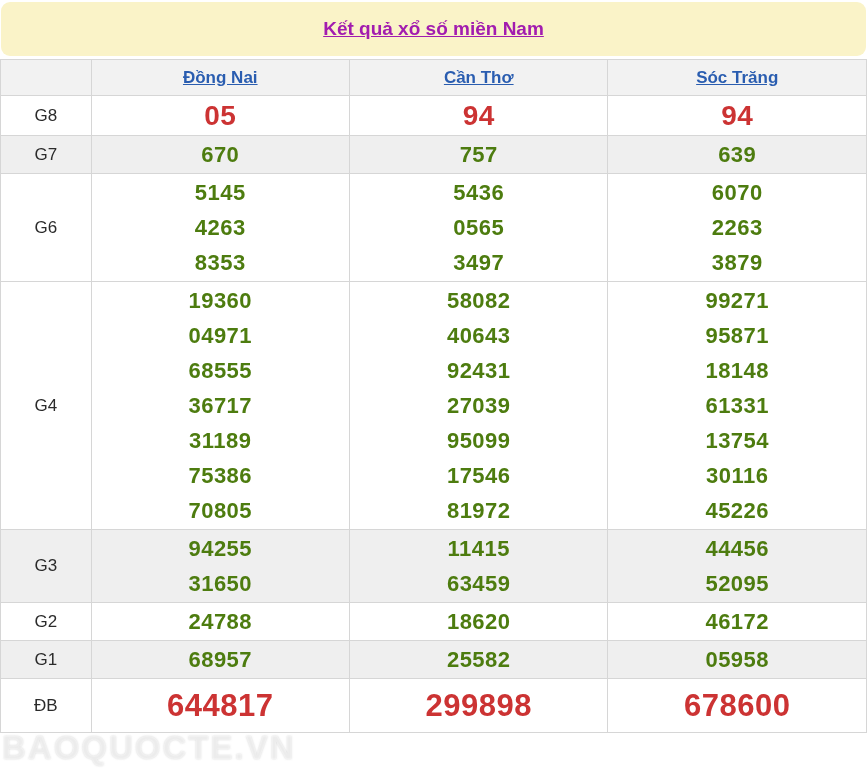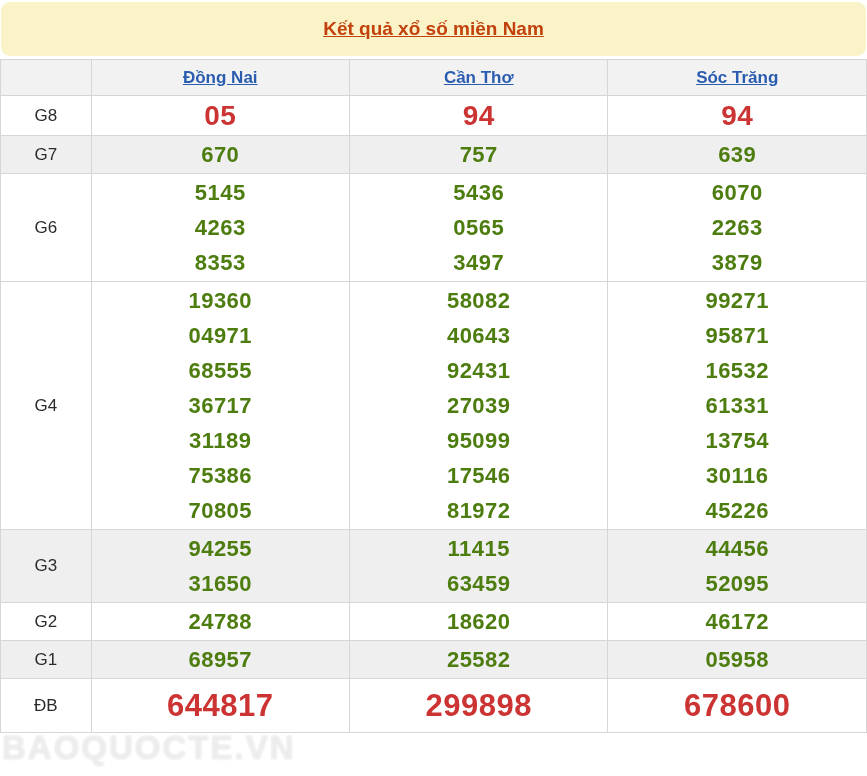--- a/index.html
+++ b/index.html
@@ -20,21 +20,21 @@
     margin: 2px 1px 3px 1px;
     height: 54px;
     background: #faf3c8;
     border-radius: 9px;
     display: flex;
     align-items: center;
     justify-content: center;
     gap: 9px;
   }
   .title-link {
-    color: #c2410c;
+    color: #a21caf;
     font-weight: bold;
     font-size: 19px;
     text-decoration: underline;
     cursor: pointer;
   }
   .title-date {
     color: #121212;
     font-weight: bold;
     font-size: 23px;
   }
@@ -184,21 +184,21 @@
             <div class="num-line">40643</div>
             <div class="num-line">92431</div>
             <div class="num-line">27039</div>
             <div class="num-line">95099</div>
             <div class="num-line">17546</div>
             <div class="num-line">81972</div>
           </td>
           <td>
             <div class="num-line">99271</div>
             <div class="num-line">95871</div>
-            <div class="num-line">16532</div>
+            <div class="num-line">18148</div>
             <div class="num-line">61331</div>
             <div class="num-line">13754</div>
             <div class="num-line">30116</div>
             <div class="num-line">45226</div>
           </td>
         </tr>
         <tr class="shade ">
           <td class="label">G3</td>
           <td>
             <div class="num-line">94255</div>

